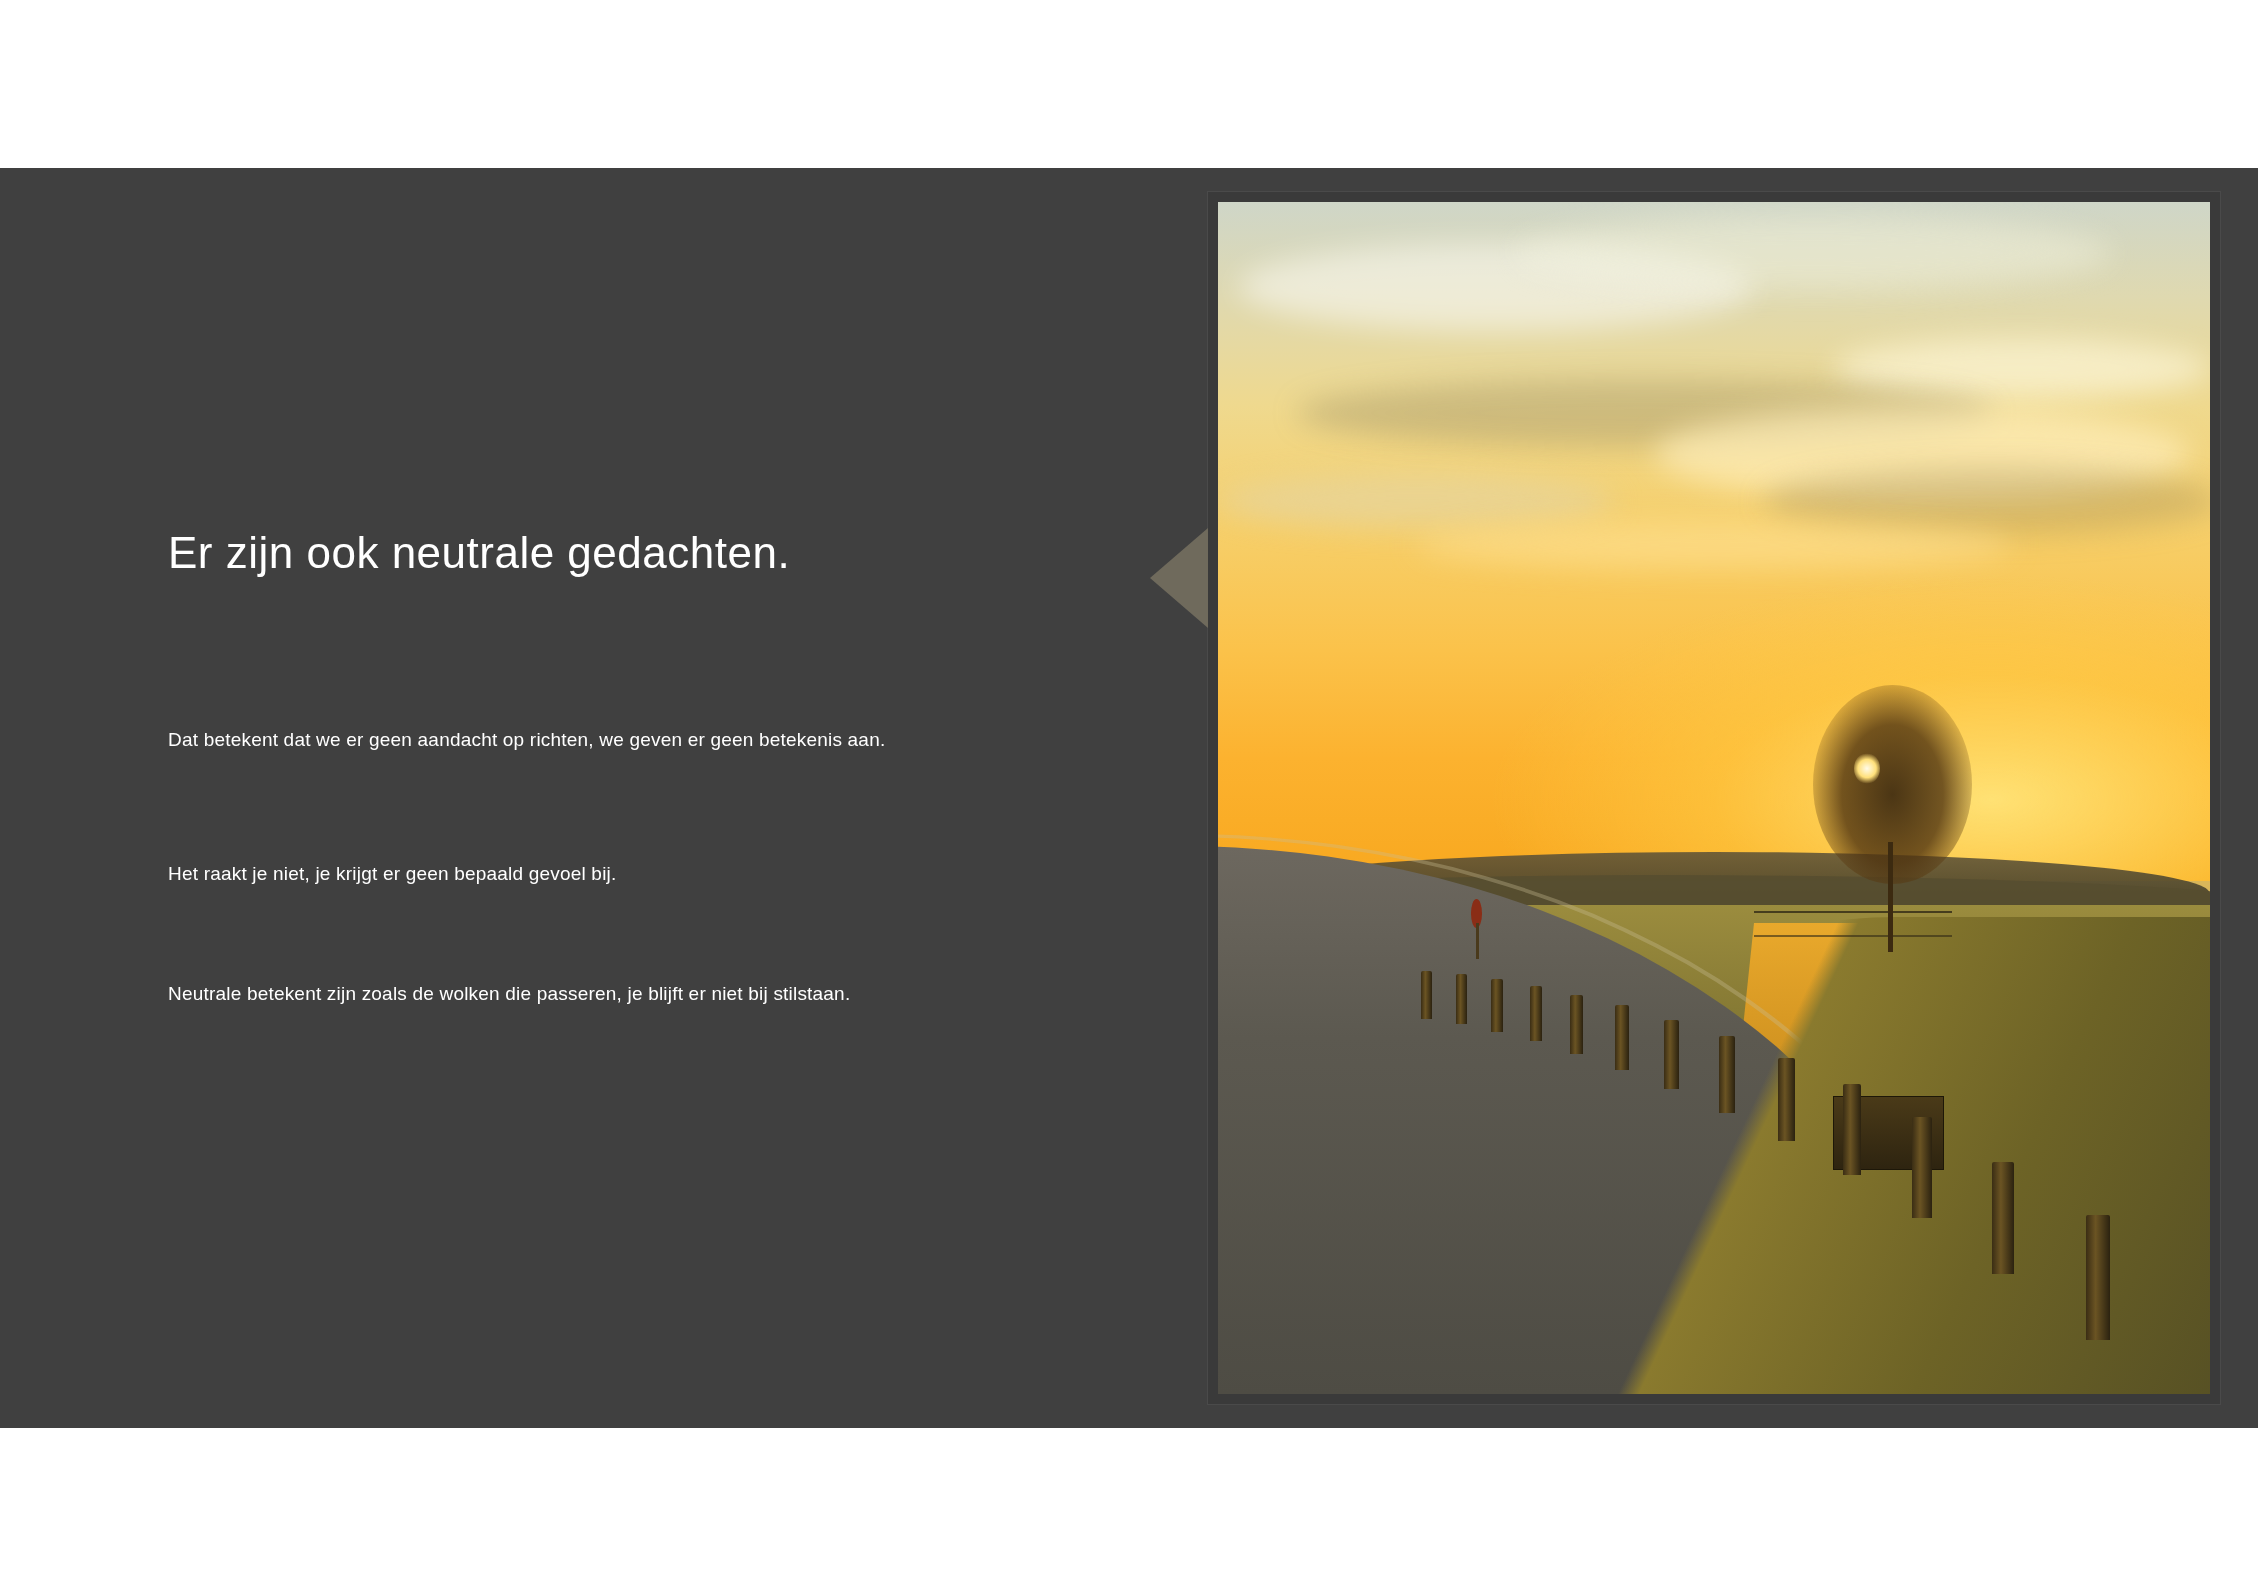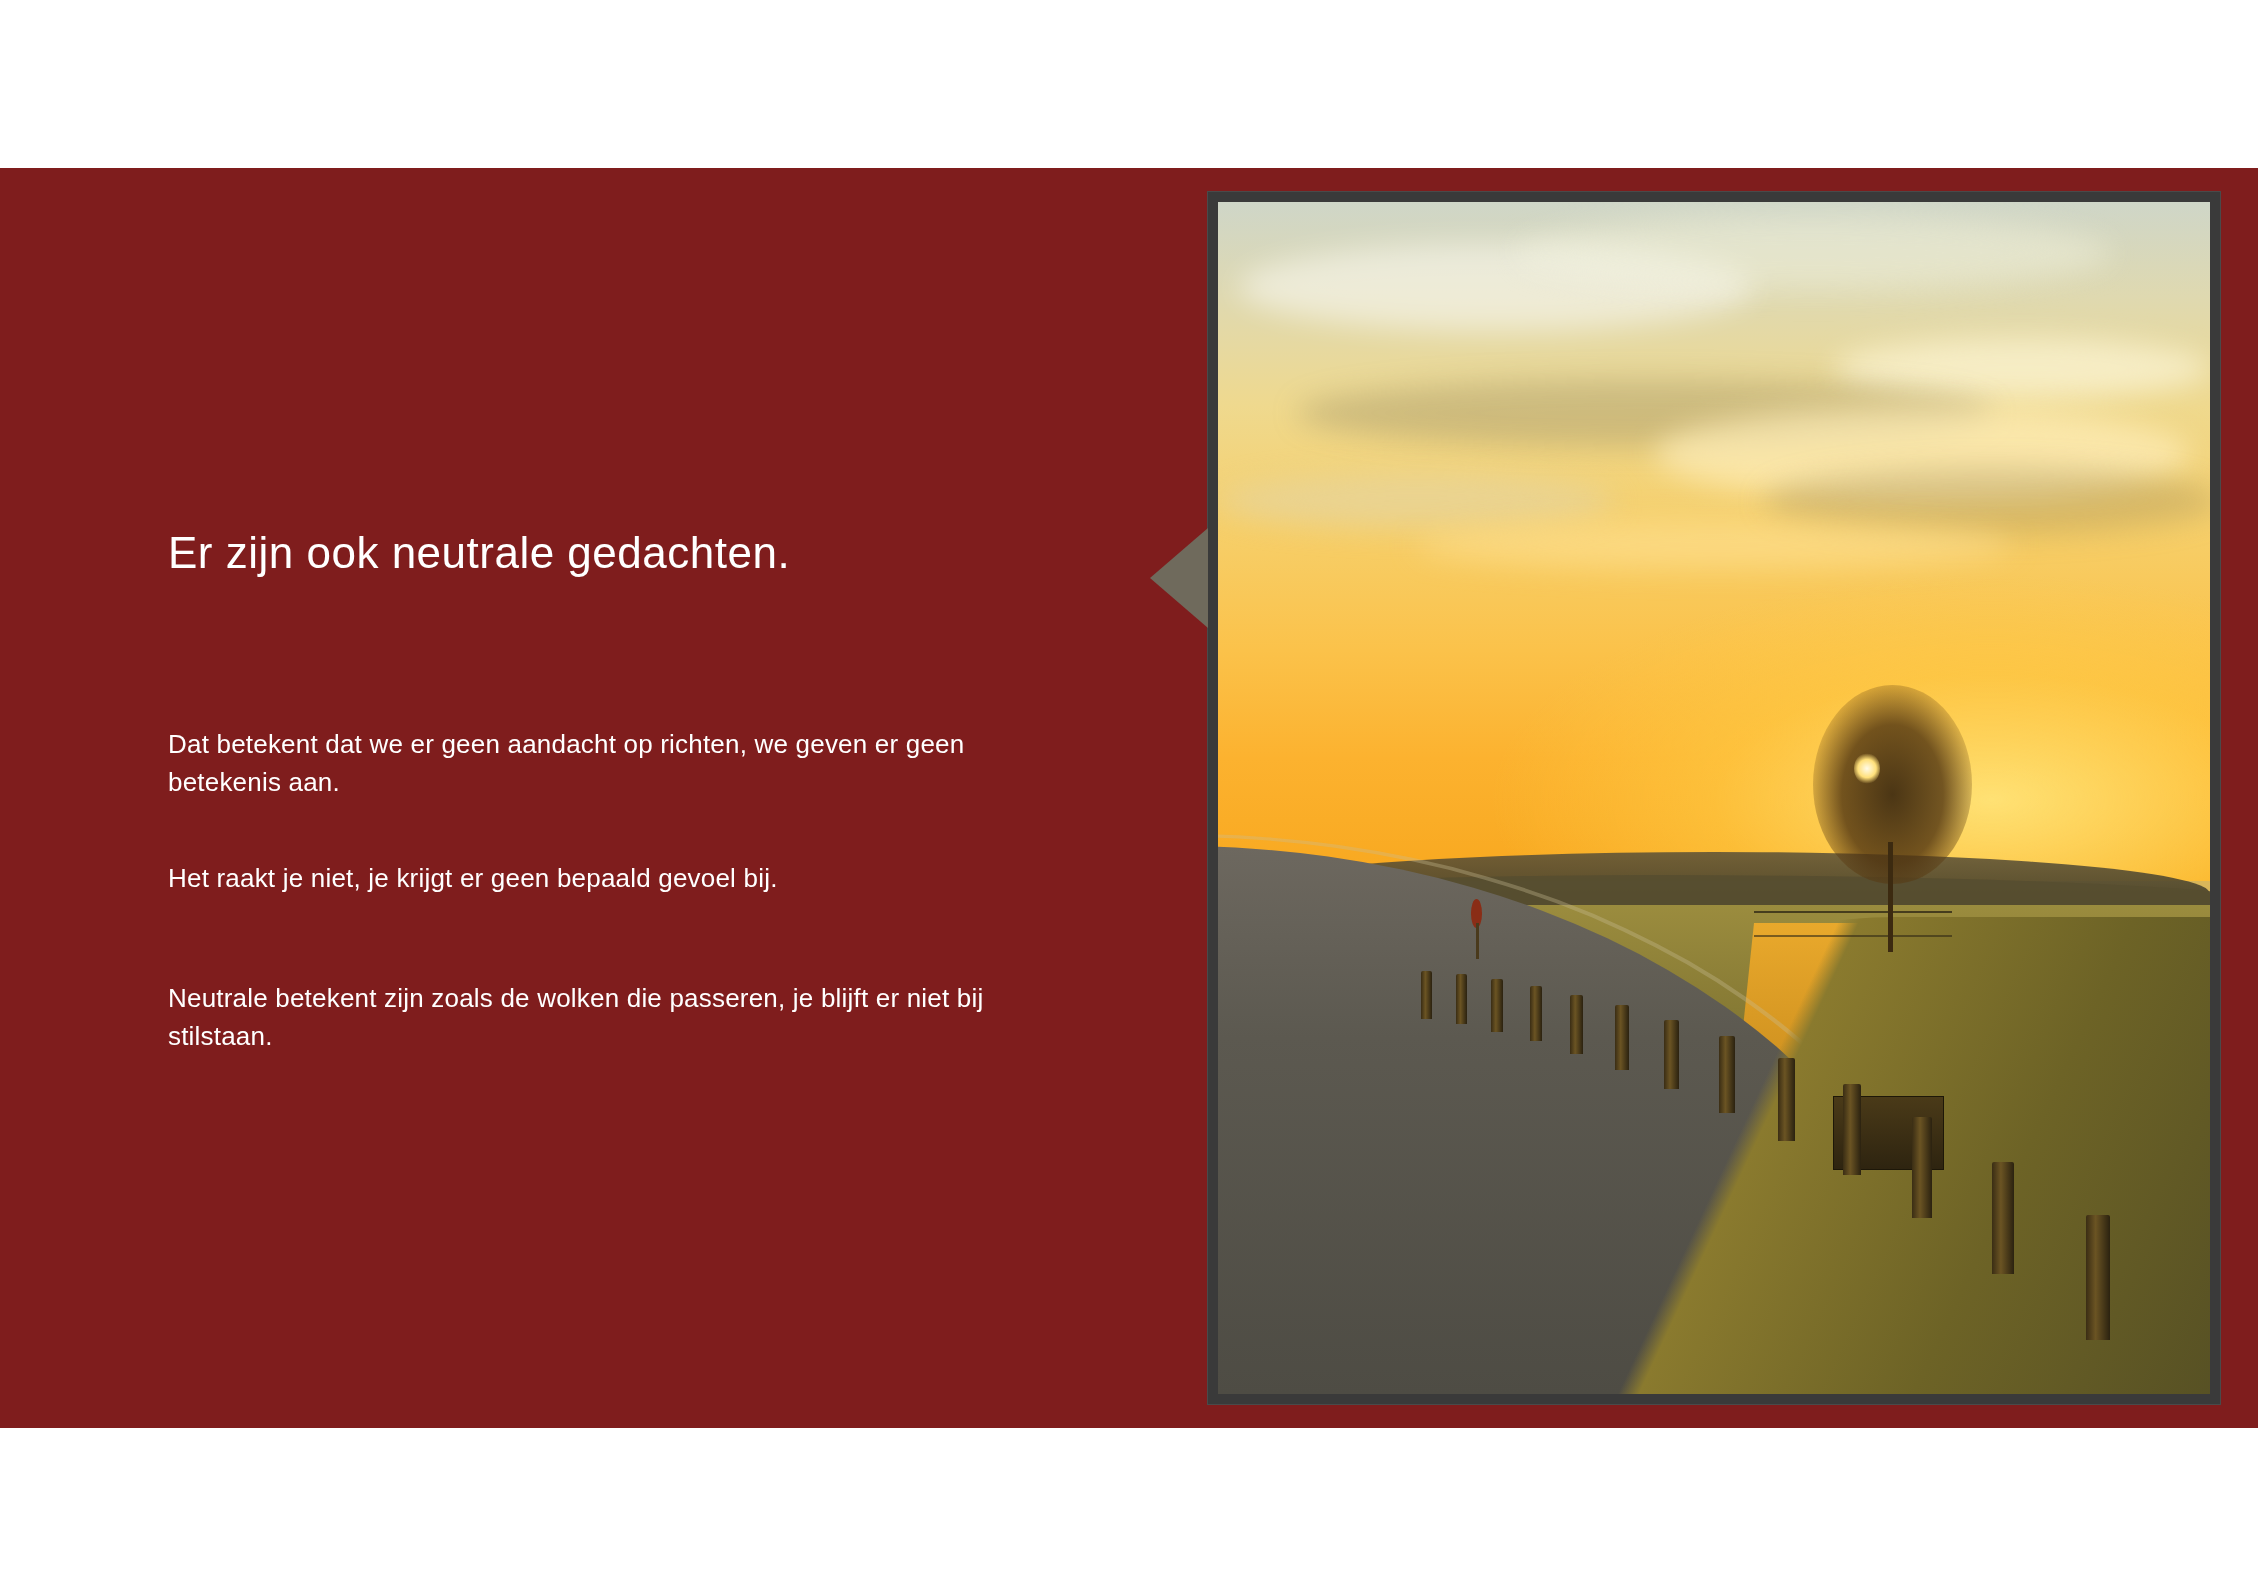--- a/index.html
+++ b/index.html
@@ -13,21 +13,21 @@
     font-family: "Liberation Sans", sans-serif;
     overflow: hidden;
   }
 
   .slide {
     position: absolute;
     left: 0;
     top: 168px;
     width: 2258px;
     height: 1260px;
-    background: #7f1d1d;
+    background: #404040;
   }
 
   
   .text-col {
     position: absolute;
     left: 168px;
     top: 0;
     width: 880px;
     height: 100%;
   }
@@ -43,21 +43,21 @@
     letter-spacing: 0.5px;
     line-height: 1.15;
     white-space: nowrap;
   }
 
   .body-block {
     position: absolute;
     left: 0;
     width: 872px;
     color: #ffffff;
-    font-size: 26px;
+    font-size: 19px;
     font-weight: 400;
     line-height: 1.45;
     letter-spacing: 0.2px;
   }
   .body-1 { top: 558px; }
   .body-2 { top: 692px; }
   .body-3 { top: 812px; }
 
   
   .photo-frame {

